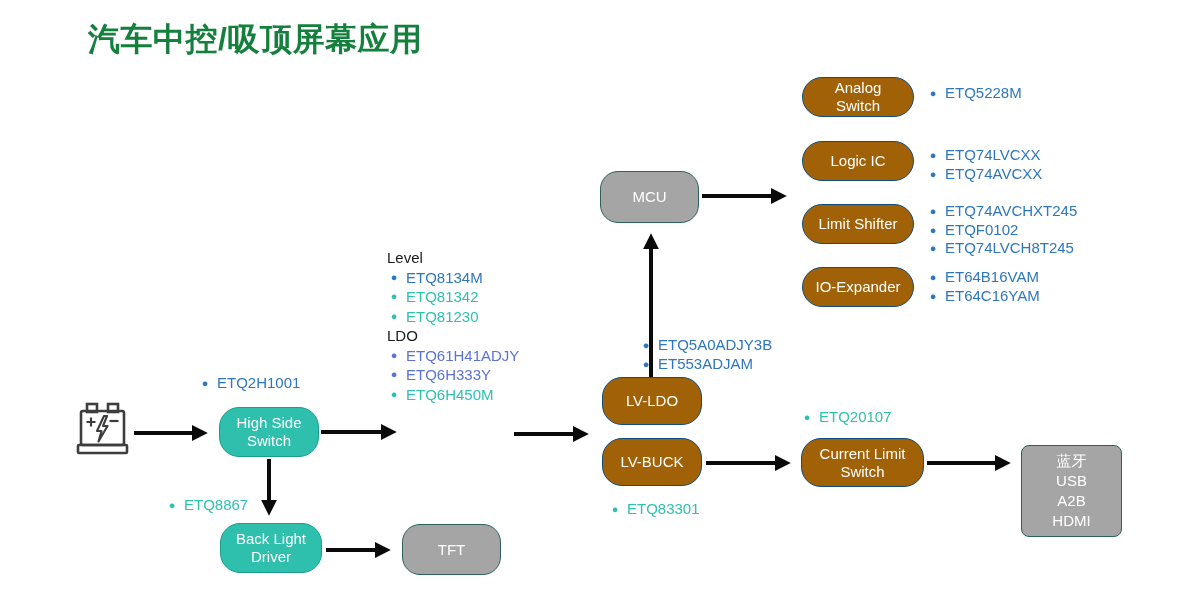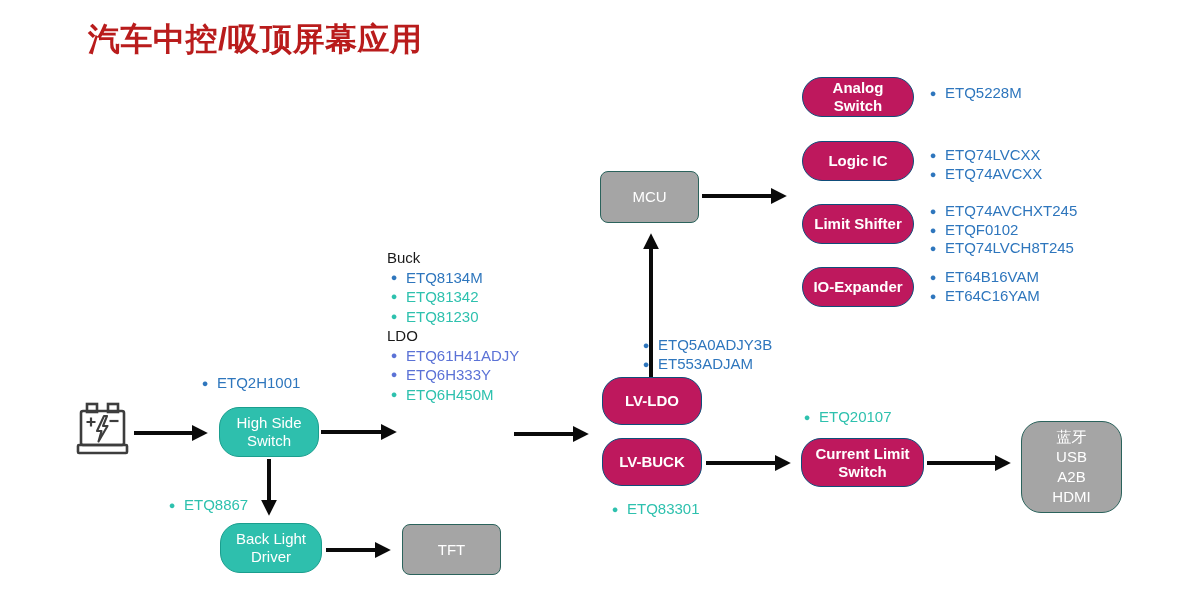--- a/index.html
+++ b/index.html
@@ -3,33 +3,33 @@
 <meta charset="utf-8">
 <style>
   html,body { margin:0; padding:0; }
   body {
     width:1200px; height:600px; position:relative; background:#ffffff;
     font-family:"Liberation Sans", sans-serif; overflow:hidden;
   }
   .canvas { position:absolute; inset:0; }
   .title {
     position:absolute; left:88px; top:18px; font-size:32px; font-weight:bold;
-    color:#b91c1c; letter-spacing:0.5px; white-space:nowrap;
+    color:#15803d; letter-spacing:0.5px; white-space:nowrap;
   }
   .arrows { position:absolute; left:0; top:0; pointer-events:none; }
   .block {
     position:absolute; display:flex; align-items:center; justify-content:center;
     color:#ffffff; font-size:15px; line-height:18px; text-align:center;
     box-sizing:border-box;
   }
   .block span { white-space:pre-line; }
-  .blue  { background:#be185d; border:1.5px solid #0F4D7A; border-radius:20px;font-weight:bold; }
+  .blue  { background:#a16207; border:1.5px solid #0F4D7A; border-radius:20px; }
   .tealb { background:#2EBFAD; border:1.5px solid #1A9E8E; border-radius:20px; }
-  .grayb { background:#A5A5A5; border:1.5px solid #2B635C; border-radius:8px; }
-  .bigr  { border-radius:20px; line-height:20px; }
+  .grayb { background:#A5A5A5; border:1.5px solid #2B635C; border-radius:18px; }
+  .bigr  { border-radius:8px; line-height:20px;margin-top:24px; }
   .plist { position:absolute; font-size:15px; line-height:18.5px; }
   .tall  { line-height:19.5px; }
   .phead { color:#1A1A1A; }
   .pitem { display:flex; padding-left:2px; }
   .bullet { width:10px; margin-right:7px; font-size:11px; text-align:center; flex:none; }
   .c-blue   { color:#2E76BD; }
   .c-indigo { color:#5B72D6; }
   .c-teal   { color:#2EC1AE; }
   .batt { position:absolute; left:76px; top:400px; }
 </style>
@@ -156,21 +156,21 @@
         <span class="bullet">●</span>
         <span>ET64B16VAM</span>
       </div>
     <div class="pitem c-blue">
         <span class="bullet">●</span>
         <span>ET64C16YAM</span>
       </div>
   </div>
 
   <div class="plist tall" style="left:387px;top:248px">
-    <div class="phead">Buck</div>
+    <div class="phead">Level</div>
     <div class="pitem c-blue">
         <span class="bullet">●</span>
         <span>ETQ8134M</span>
       </div>
     <div class="pitem c-teal">
         <span class="bullet">●</span>
         <span>ETQ81342</span>
       </div>
     <div class="pitem c-teal">
         <span class="bullet">●</span>

